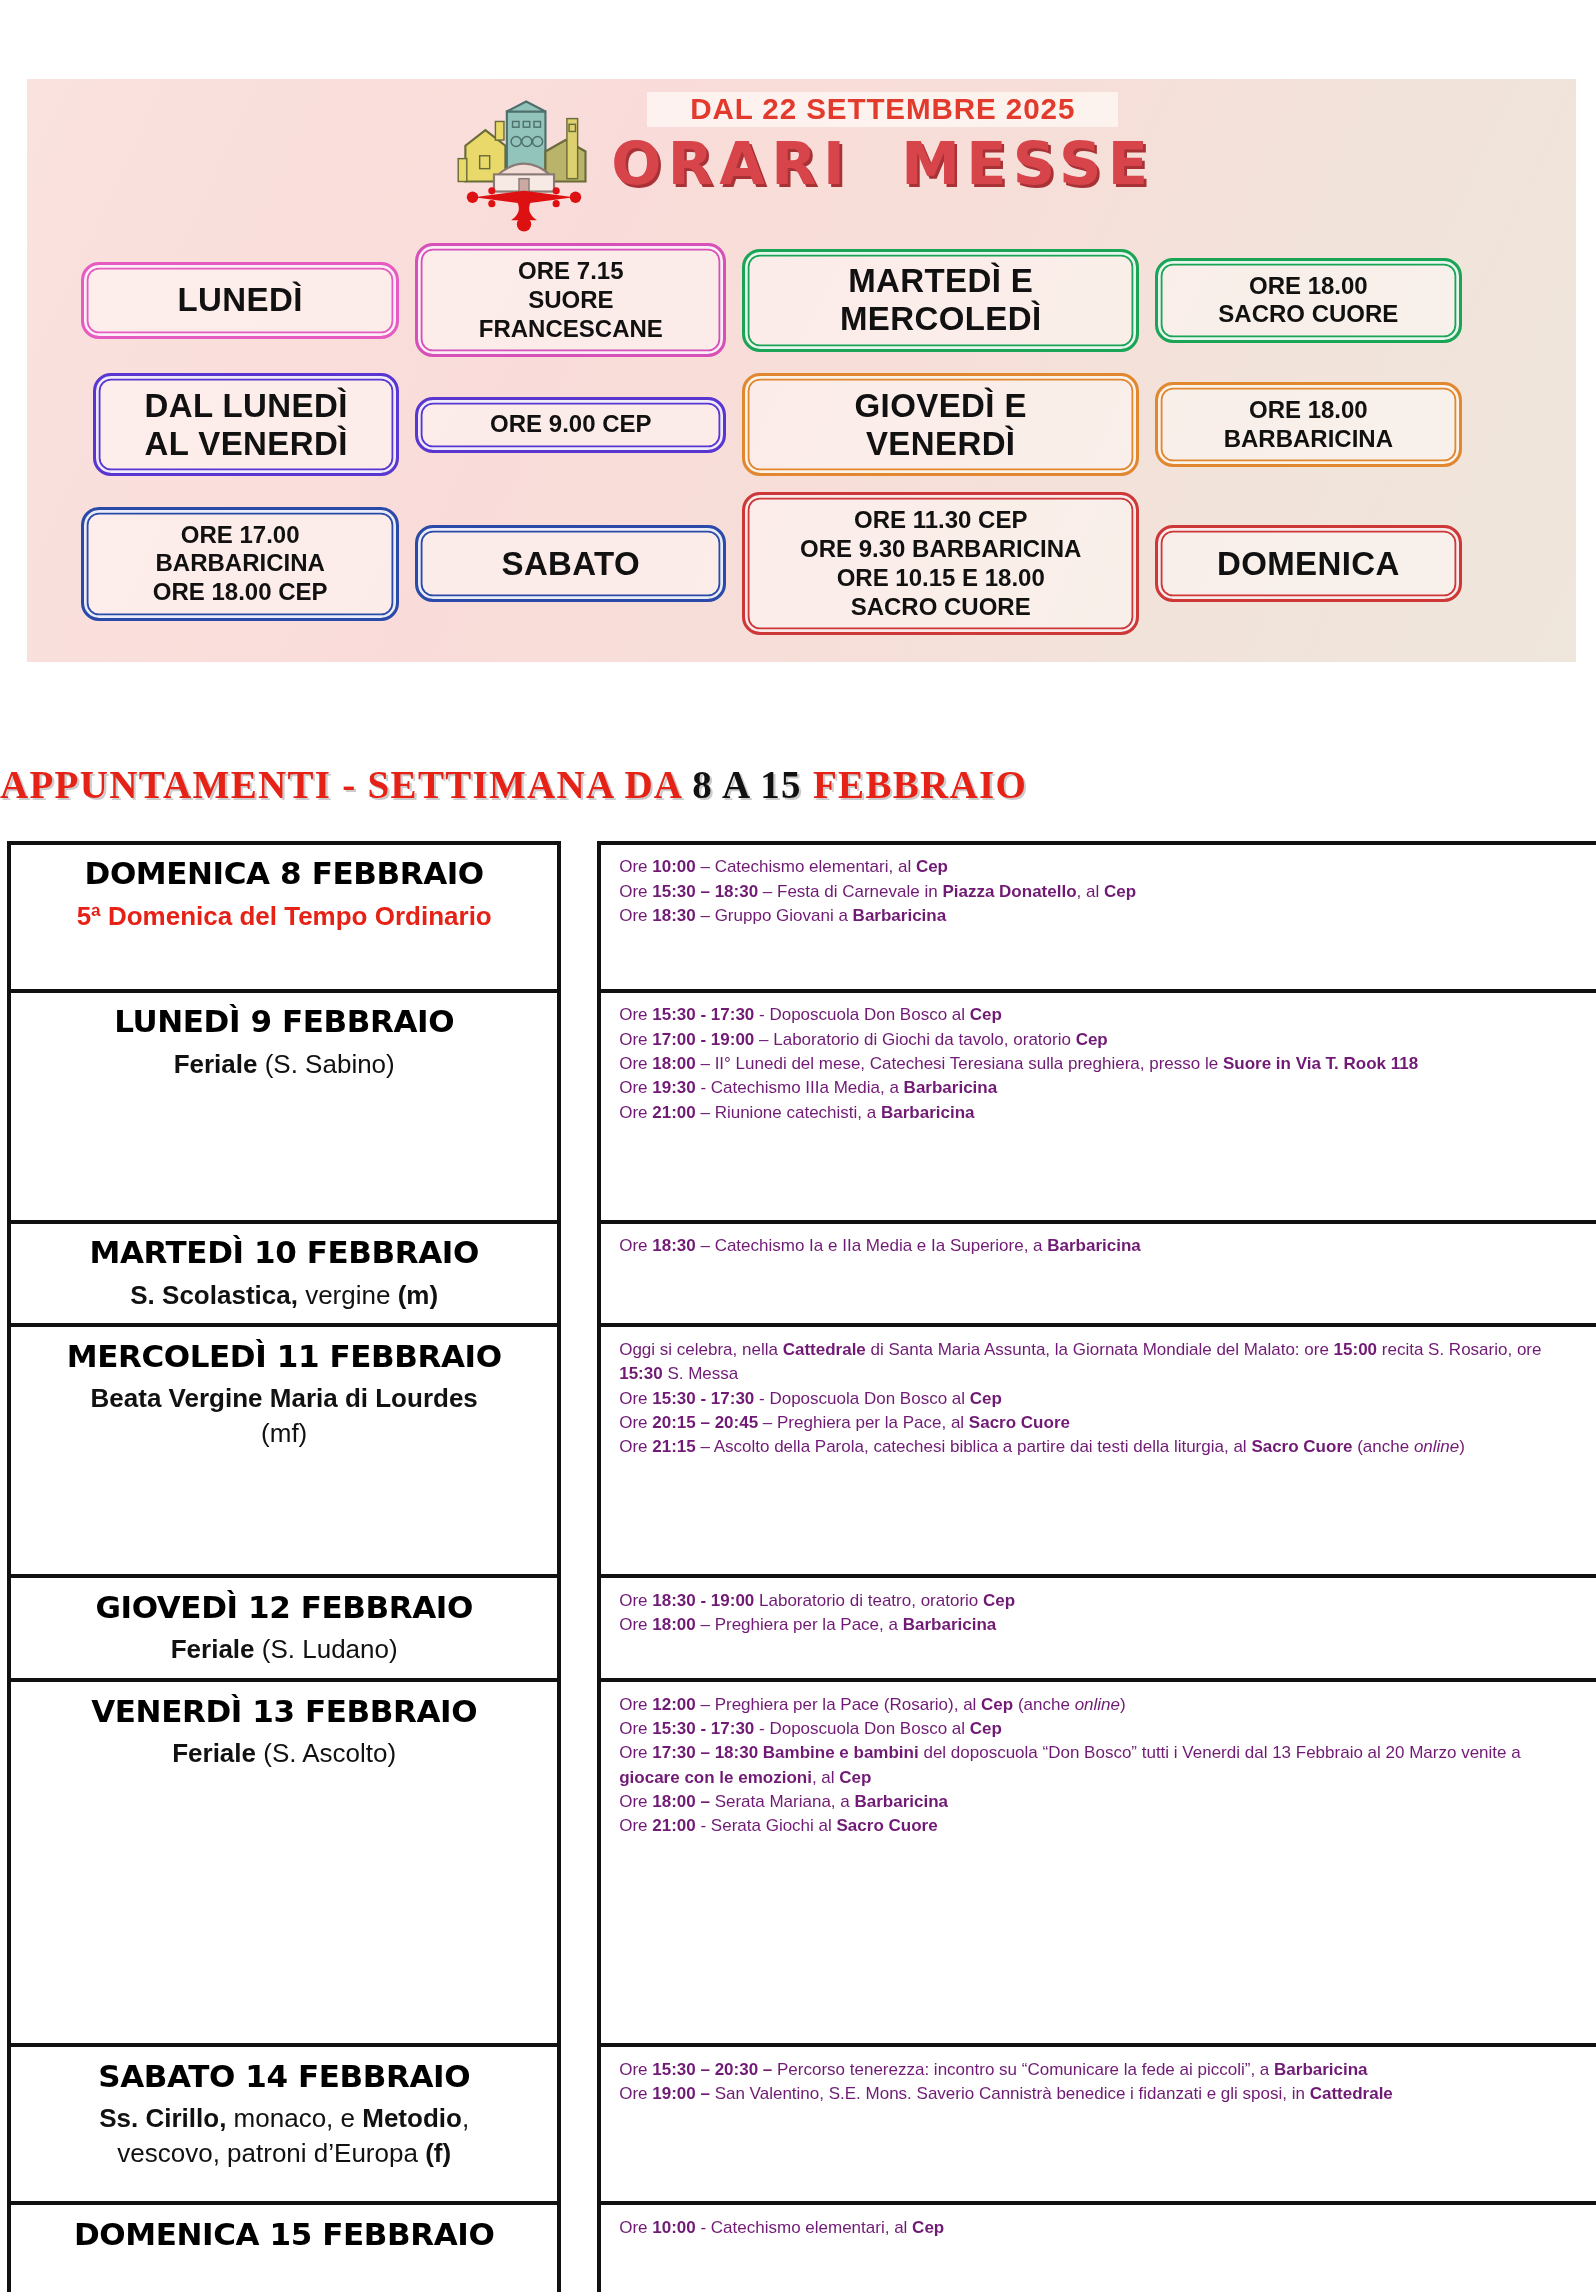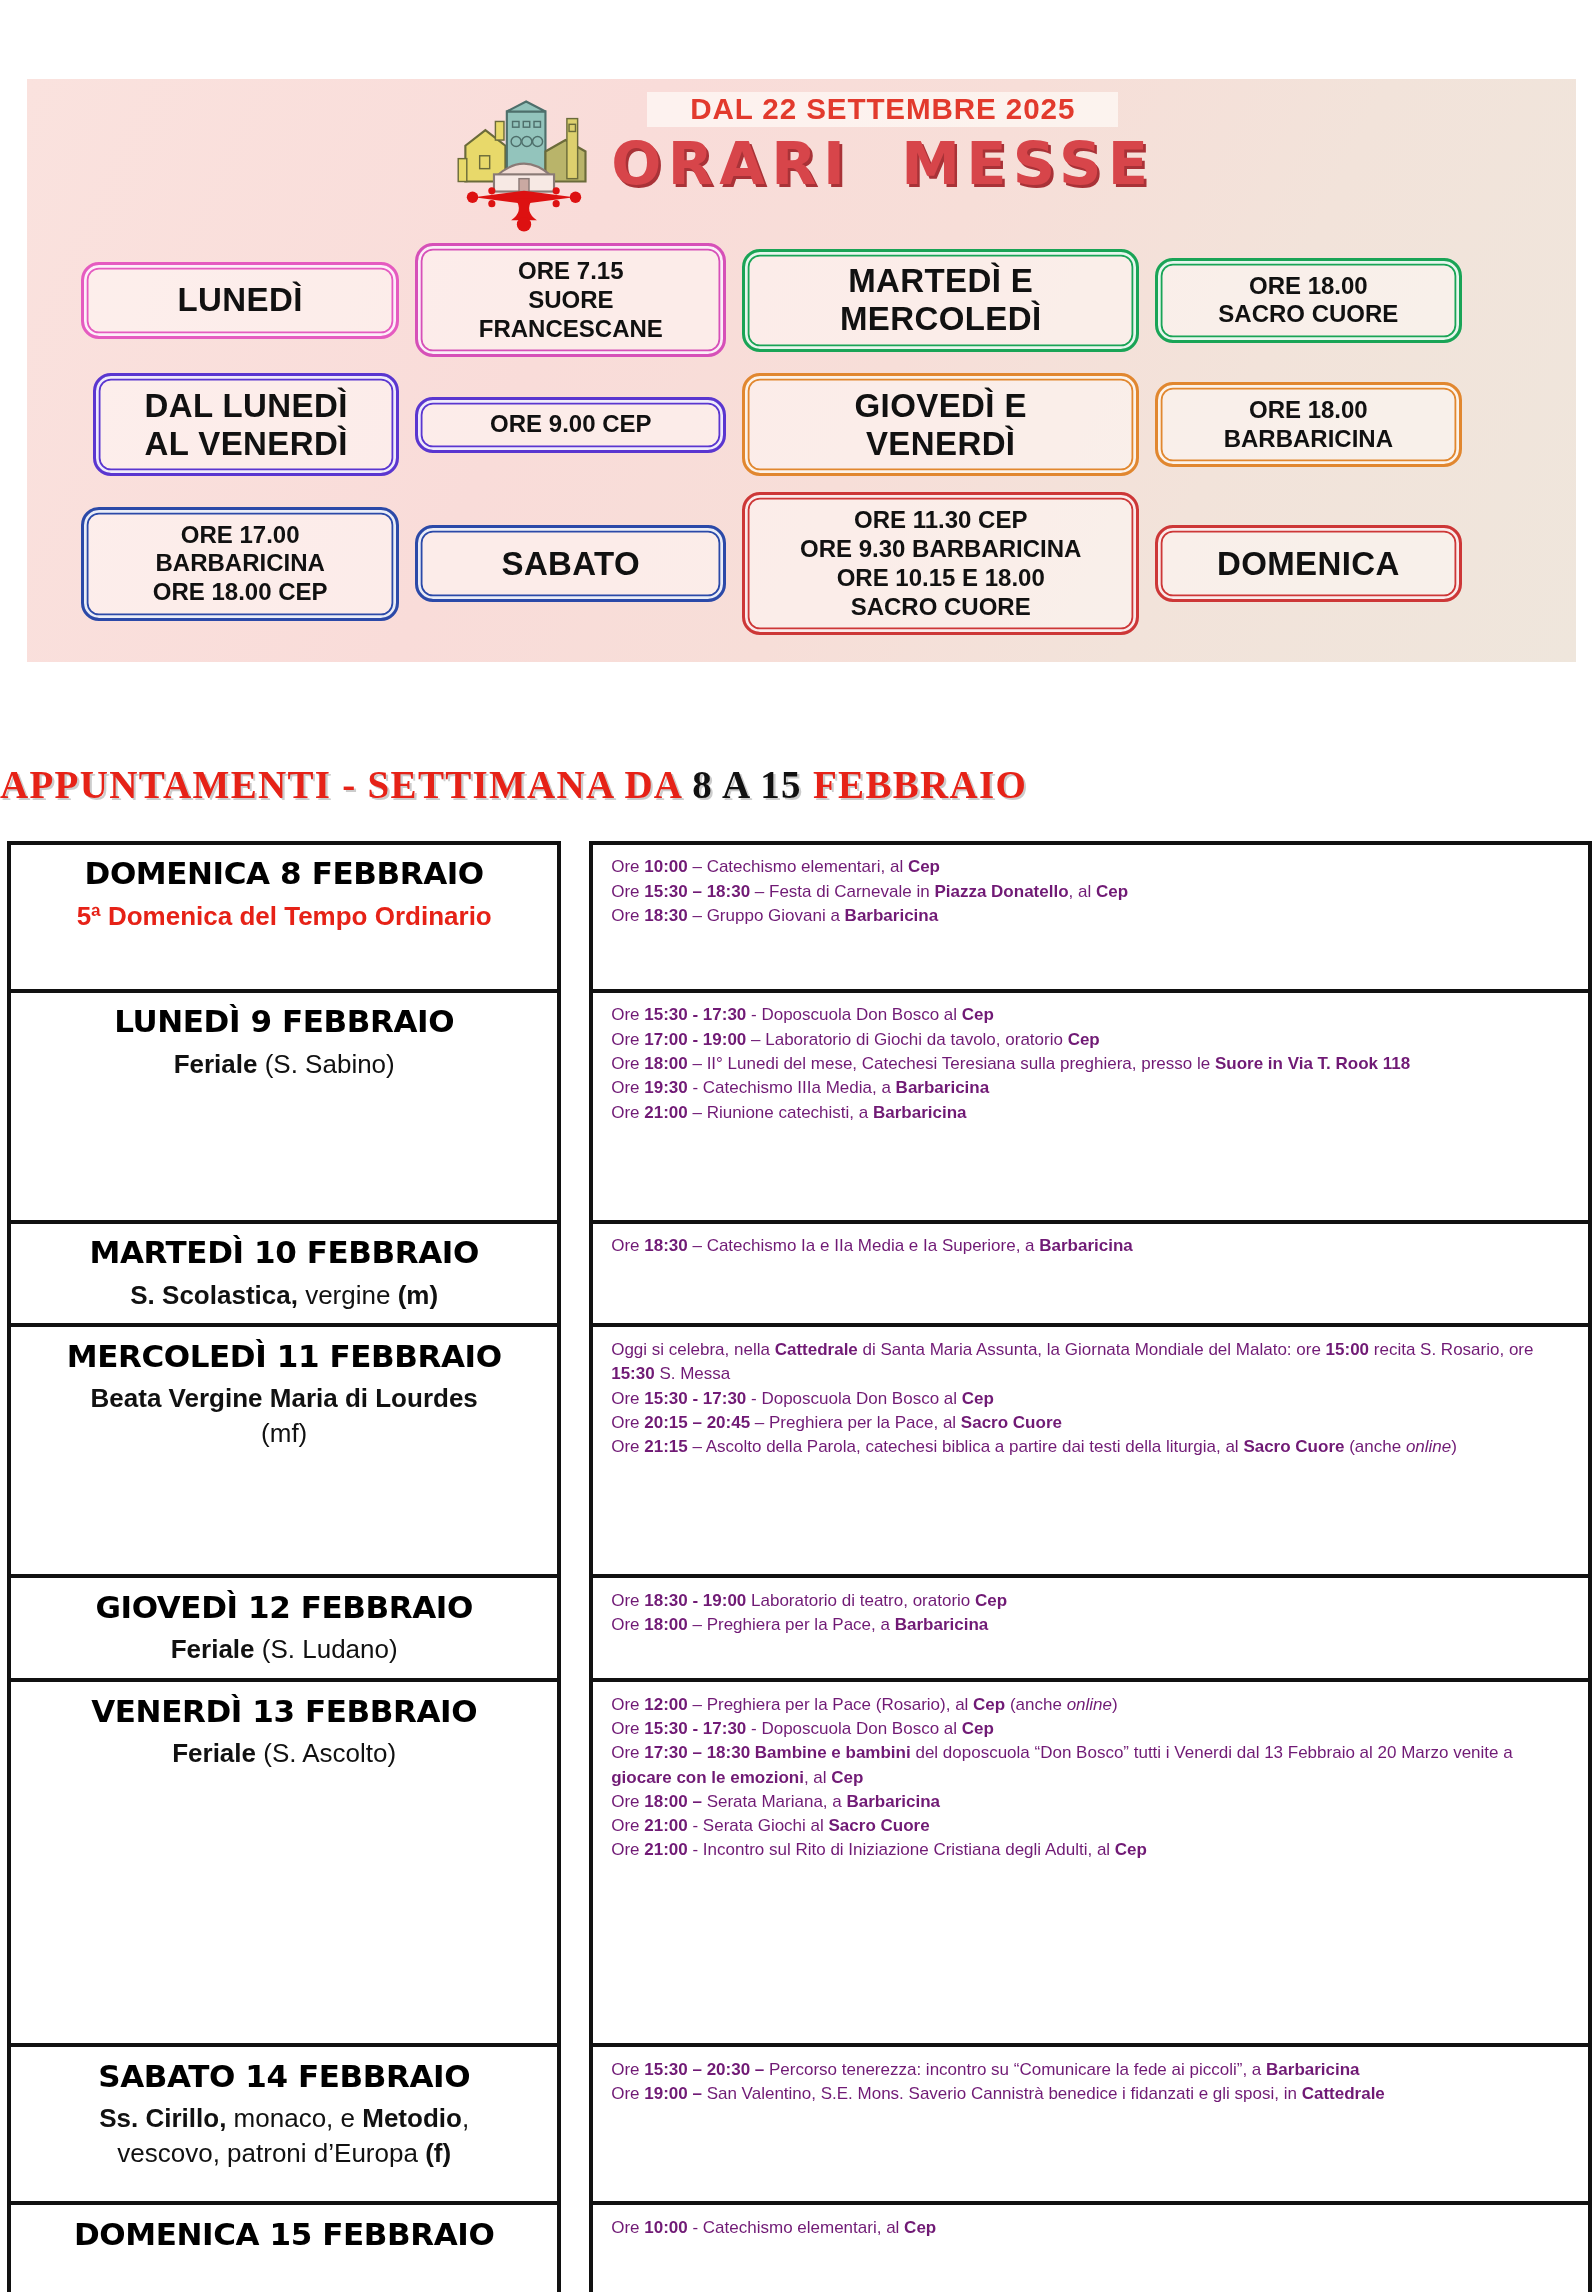--- a/index.html
+++ b/index.html
@@ -37,21 +37,21 @@
   
   .appuntamenti-title{
     text-align:left;margin:100px 0 34px 0;
     font-family:"Liberation Serif",serif;font-weight:700;font-size:39px;letter-spacing:1.3px;
     color:#e62217;text-shadow:2.2px 2.2px 0 rgba(110,110,110,0.35);white-space:nowrap;
   }
   .appuntamenti-title .black{color:#111111;}
 
   
   .schedule-table{margin:0 4.5px 12.5px 7.2px;width:1585px;}
-  .trow{display:grid;grid-template-columns:554px 1003px;column-gap:28px;}
+  .trow{display:grid;grid-template-columns:554px 1003px;column-gap:36px;}
   .cell{border:4.5px solid #111;border-bottom:none;background:#ffffff;box-sizing:border-box;}
   .trow:last-child .cell{border-bottom:4.5px solid #111;}
   .cell-date{padding:10.7px 9px;text-align:center;}
   .date-title{
     font-family:"DejaVu Sans",sans-serif;font-size:31px;font-weight:900;color:#000;
     letter-spacing:-0.4px;margin-bottom:7.2px;white-space:nowrap;
   }
   .date-sub{font-size:26px;line-height:1.35;color:#111;}
   .cell-events{padding:10.7px 16px 10.7px 18px;}
   .event-line{font-size:17px;line-height:1.43;color:#701a75;}
@@ -225,21 +225,20 @@
         <div class="cell cell-date">
           <div class="date-title">VENERDÌ 13 FEBBRAIO</div>
           <div class="date-sub"><span class="b">Feriale</span><span> (S. Ascolto)</span></div>
         </div>
         <div class="cell cell-events">
           <div class="event-line"><span>Ore </span><span class="b">12:00</span><span> – Preghiera per la Pace (Rosario), al </span><span class="b">Cep</span><span> (anche </span><span class="i">online</span><span>)</span></div>
           <div class="event-line"><span>Ore </span><span class="b">15:30 - 17:30</span><span> - Doposcuola Don Bosco al </span><span class="b">Cep</span></div>
           <div class="event-line"><span>Ore </span><span class="b">17:30 – 18:30 Bambine e bambini</span><span> del doposcuola “Don Bosco” tutti i Venerdi dal 13 Febbraio al 20 Marzo venite a </span><span class="b">giocare con le emozioni</span><span>, al </span><span class="b">Cep</span></div>
           <div class="event-line"><span>Ore </span><span class="b">18:00 –</span><span> Serata Mariana, a </span><span class="b">Barbaricina</span></div>
           <div class="event-line"><span>Ore </span><span class="b">21:00</span><span> - Serata Giochi al </span><span class="b">Sacro Cuore</span></div>
-          <div class="event-line"><span>Ore </span><span class="b">21:00</span><span> - Incontro sul Rito di Iniziazione Cristiana degli Adulti, al </span><span class="b">Cep</span></div>
         </div>
       </div>
       <div class="trow" style="min-height: 158px;">
         <div class="cell cell-date">
           <div class="date-title">SABATO 14 FEBBRAIO</div>
           <div class="date-sub"><span class="b">Ss. Cirillo,</span><span> monaco, e </span><span class="b">Metodio</span><span>,</span></div>
           <div class="date-sub"><span>vescovo, patroni d’Europa </span><span class="b">(f)</span></div>
         </div>
         <div class="cell cell-events">
           <div class="event-line"><span>Ore </span><span class="b">15:30 – 20:30 –</span><span> Percorso tenerezza: incontro su “Comunicare la fede ai piccoli”, a </span><span class="b">Barbaricina</span></div>

